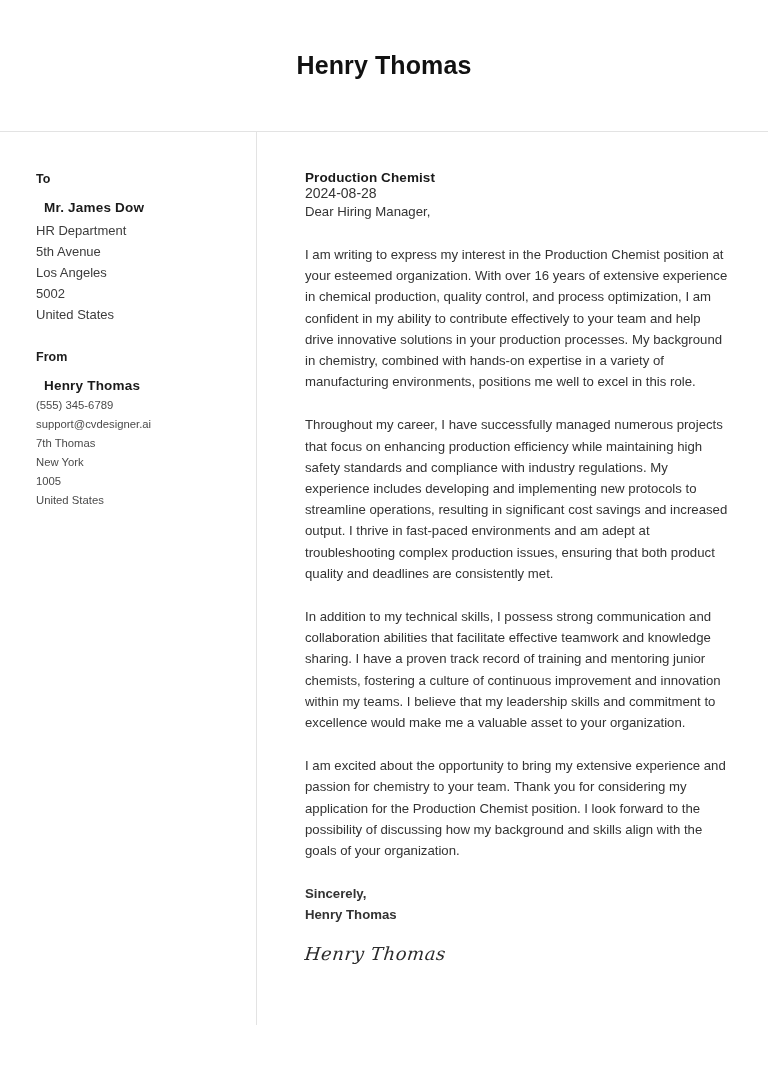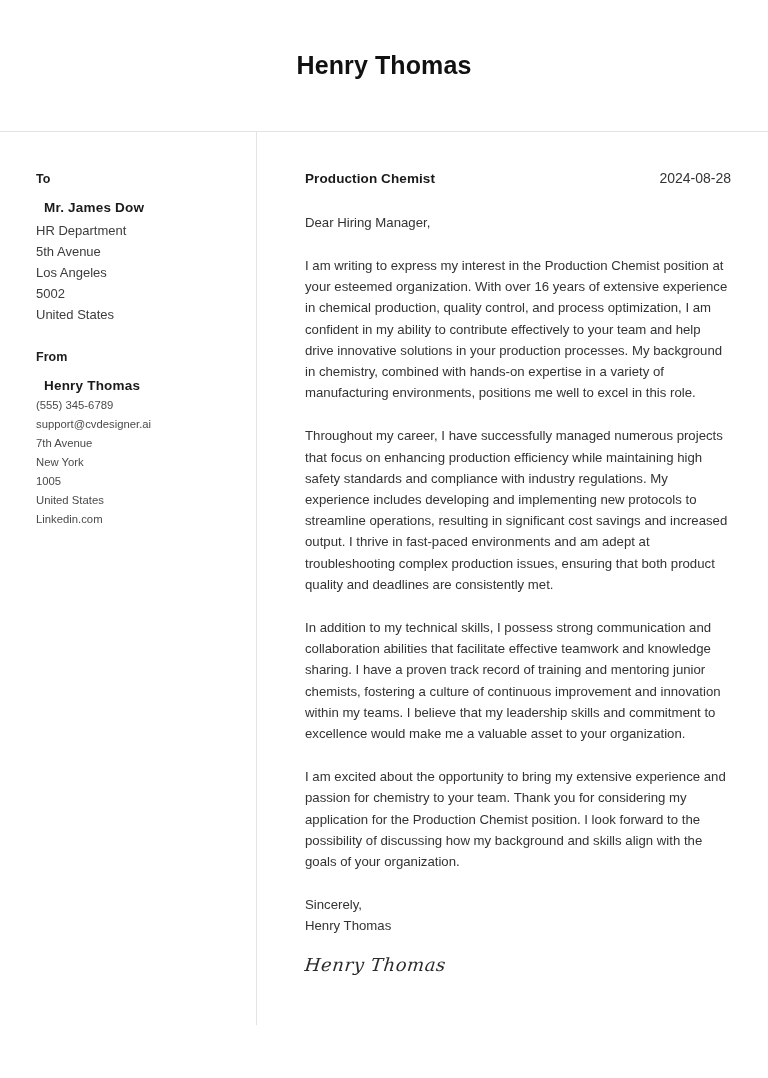--- a/index.html
+++ b/index.html
@@ -84,21 +84,21 @@
   }
   .block-from .block-name {
     margin-bottom: 3px;
   }
 
   
   .content-top {
     display: flex;
     align-items: baseline;
     justify-content: space-between;
-    margin-bottom: 26px;
+    flex-direction: column;
   }
   .job-title {
     font-size: 13.5px;
     font-weight: bold;
     color: #1a1a1a;
     letter-spacing: 0.1px;
   }
   .letter-date {
     font-size: 14px;
     color: #333333;
@@ -115,20 +115,21 @@
     color: #333333;
     line-height: 21.2px;
     margin: 0 0 22px 0;
     text-align: left;
   }
   .closing {
     font-size: 13.2px;
     color: #333333;
     line-height: 21px;
     margin: 20px 0 0 0;
+    font-weight: bold;
   }
   .signature {
     margin-top: 18px;
     font-family: "DejaVu Serif", serif;
     font-style: italic;
     font-size: 18px;
     color: #2b2b2b;
     letter-spacing: 0.6px;
     transform: skewX(-6deg);
     transform-origin: left center;
@@ -155,25 +156,24 @@
         <div class="to-line">Los Angeles</div>
         <div class="to-line">5002</div>
         <div class="to-line">United States</div>
       </section>
 
       <section class="block-from">
         <div class="block-label">From</div>
         <div class="block-name">Henry Thomas</div>
         <div class="from-line">(555) 345-6789</div>
         <div class="from-line">support@cvdesigner.ai</div>
-        <div class="from-line">7th Avenue</div>
+        <div class="from-line">7th Thomas</div>
         <div class="from-line">New York</div>
         <div class="from-line">1005</div>
         <div class="from-line">United States</div>
-        <div class="from-line">Linkedin.com</div>
       </section>
 
     </aside>
 
     <main class="content">
 
       <div class="content-top">
         <div class="job-title">Production Chemist</div>
         <div class="letter-date">2024-08-28</div>
       </div>

